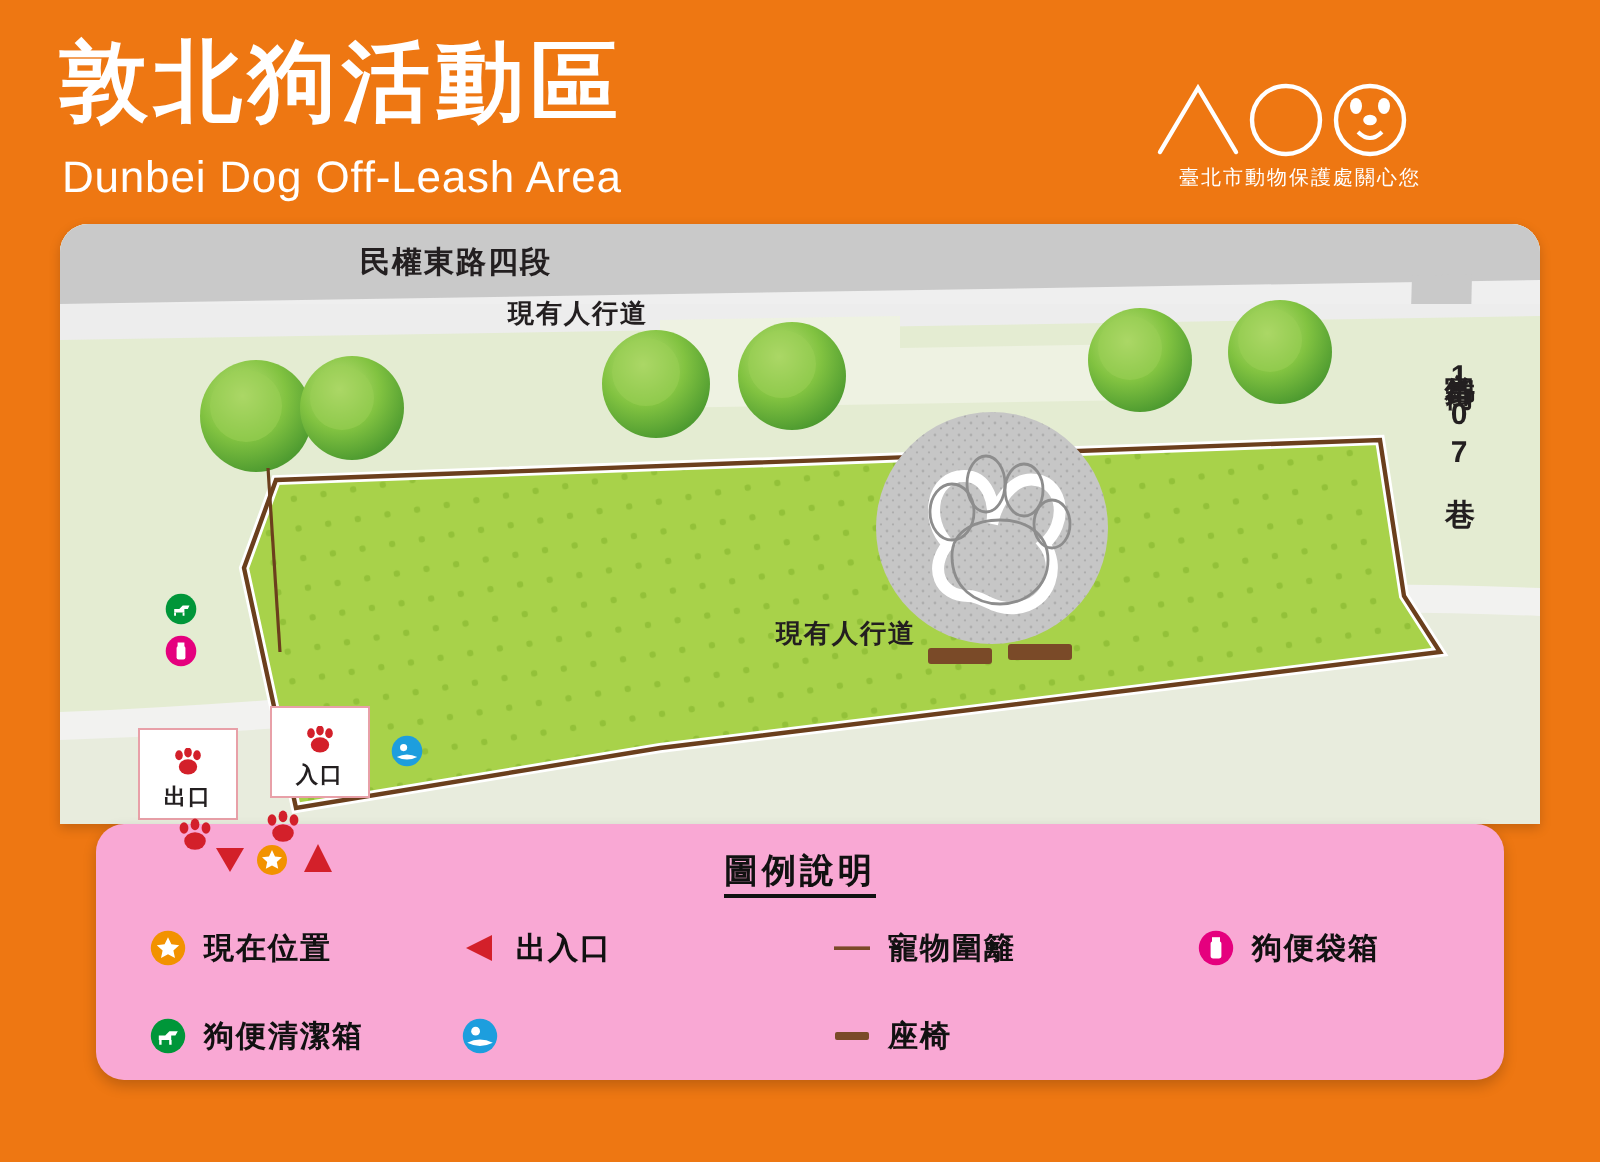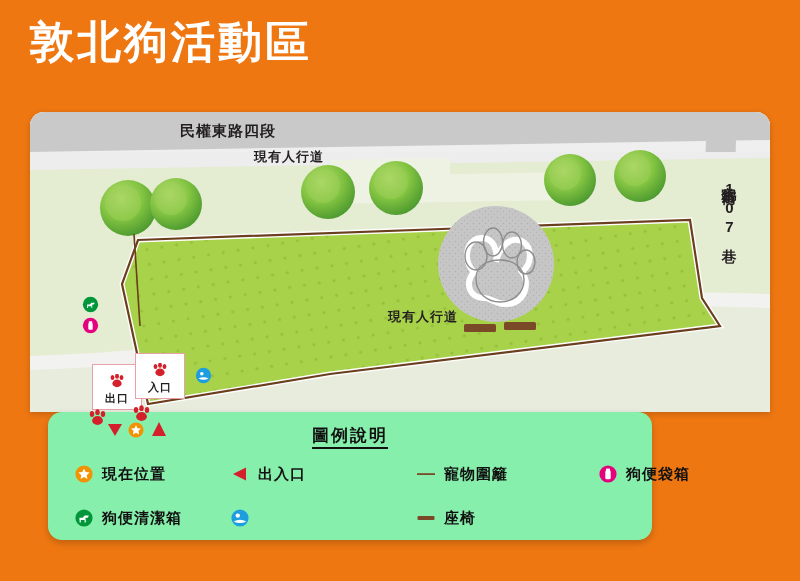--- a/index.html
+++ b/index.html
@@ -52,55 +52,68 @@
   .lbl-vert{
     position:absolute;left:684px;top:62px;width:30px;
     font-size:15px;font-weight:bold;color:#231f20;
     writing-mode:vertical-rl;text-orientation:upright;letter-spacing:2px;line-height:30px;
   }
 
   .gate{
     position:absolute;width:50px;height:46px;background:#ffffff;
     border:1px solid #e8a0a8;box-sizing:border-box;
   }
-  .gate-exit{left:62px;top:252px;}
+  .gate-exit{left:39px;top:252px;}
   .gate-entry{left:105px;top:241px;}
   .gate-txt{
     position:absolute;left:0;bottom:3px;width:100%;text-align:center;
     font-size:11px;font-weight:bold;color:#231f20;letter-spacing:1px;
   }
   .gate-paw{position:absolute;left:50%;top:9px;transform:translateX(-50%);}
 
   .mapicon{position:absolute;width:17px;height:17px;}
 
   
   .legend{
-    position:absolute;left:48px;top:412px;width:604px;height:128px;
-    background:#86efac;border-radius:14px;
+    position:absolute;left:48px;top:412px;width:704px;height:128px;
+    background:#f9a8d4;border-radius:14px;
     box-shadow:0 3px 7px rgba(0,0,0,.20);
   }
   .legend-title{
     position:absolute;left:0;top:12px;width:100%;text-align:center;
     font-size:17px;font-weight:bold;color:#111;letter-spacing:2px;
   }
   .legend-title span{border-bottom:2px solid #111;padding-bottom:2px;}
   .lg-row{position:absolute;display:flex;align-items:center;}
   .lg-ico{width:20px;height:20px;flex:0 0 20px;margin-right:8px;position:relative;}
   .lg-txt{font-size:15px;font-weight:bold;color:#111;letter-spacing:1px;white-space:nowrap;}
 
   .deco{position:absolute;left:38px;top:-8px;width:120px;height:40px;}
 </style>
 </head>
 <body>
 
 <div id="poster">
 
   <div class="hdr">
     <div class="title-zh">敦北狗活動區</div>
-
+    <div class="title-en">Dunbei Dog Off-Leash Area</div>
+
+    <div class="logo">
+      <svg class="logo-mark" viewBox="0 0 150 42">
+        <path d="M5 38 L24 6 L43 38" fill="none" stroke="#fff" stroke-width="2.2" stroke-linecap="round"></path>
+        <circle cx="68" cy="22" r="17" fill="none" stroke="#fff" stroke-width="2.2"></circle>
+        <circle cx="110" cy="22" r="17" fill="none" stroke="#fff" stroke-width="2.2"></circle>
+        <ellipse cx="103" cy="15" rx="3" ry="4" fill="#fff"></ellipse>
+        <ellipse cx="117" cy="15" rx="3" ry="4" fill="#fff"></ellipse>
+        <ellipse cx="110" cy="22" rx="3.4" ry="2.6" fill="#fff"></ellipse>
+        <path d="M104 28 q6 6 12 0" fill="none" stroke="#fff" stroke-width="2"></path>
+      </svg>
+      <div class="logo-cap">臺北市動物保護處關心您</div>
+    </div>
   </div>
 
   <div class="card">
 
     <svg class="map-svg" width="740" height="300" viewBox="0 0 740 300">
       <defs>
         <pattern id="dots" width="15" height="15" patternUnits="userSpaceOnUse" patternTransform="rotate(-9)">
           <circle cx="4" cy="4" r="1.6" fill="#8fbe36" opacity=".85"></circle>
         </pattern>
         <pattern id="speck" width="6" height="6" patternUnits="userSpaceOnUse">

